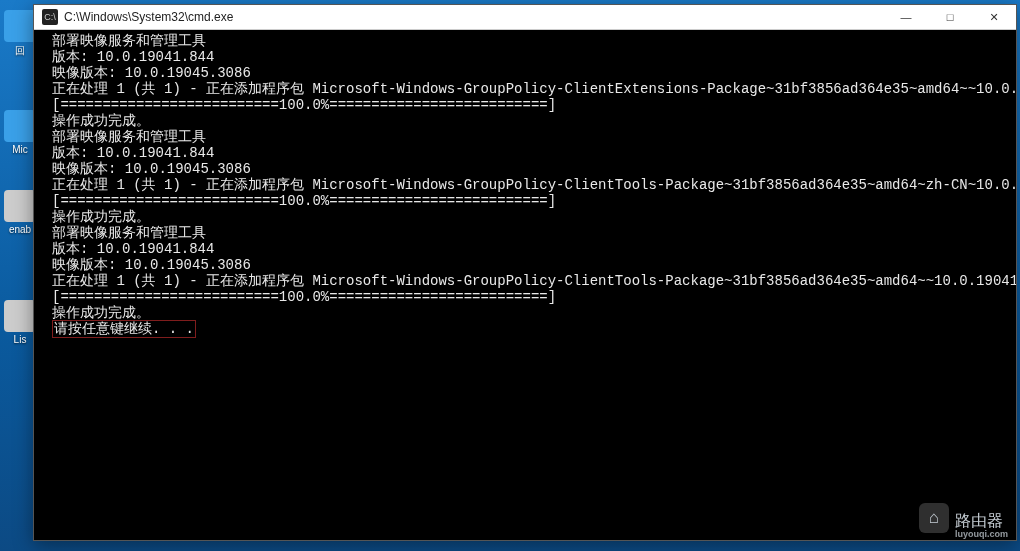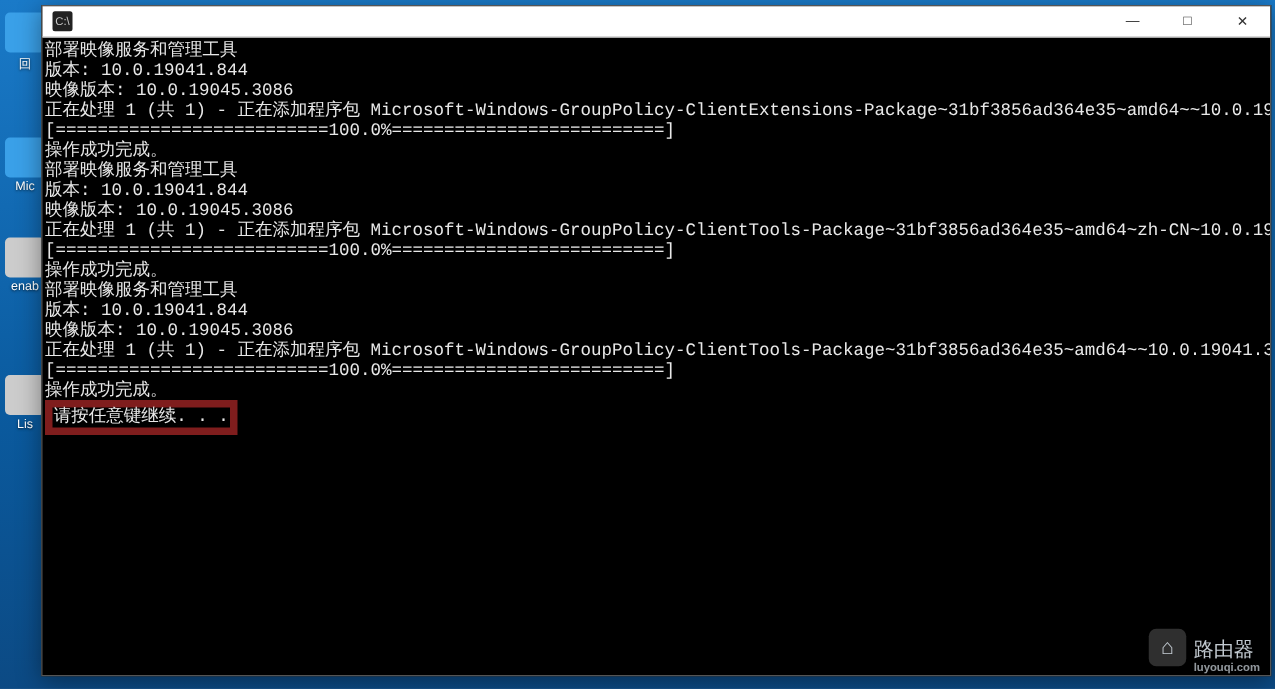--- a/index.html
+++ b/index.html
@@ -86,24 +86,24 @@
   .terminal pre {
     margin:0;
     padding: 2px 2px 0 2px;
     font-family: "NSimSun","SimSun","Consolas","Courier New",monospace;
     font-size: 14px;
     line-height: 16px;
     color: #e8e8e8;
     white-space: pre;
     letter-spacing: 0;
   }
-  .terminal pre .line { display:block; }
+  .terminal pre .line { display:block;margin-left:16px; }
   .highlight {
     display:inline-block;
-    border:6px solid #7f1d1d;
+    border:1px solid #7f1d1d;
     padding:0 1px;
     margin-top:-1px;
   }
 
   
   .watermark {
     position: absolute;
     right: 12px;
     bottom: 12px;
     display: flex;
@@ -143,20 +143,21 @@
   </div>
   <div class="desktop-icon" style="left:-2px; top:300px">
     <div class="ico gray"></div>
     <span>Lis</span>
   </div>
 </div>
 
 <div class="window">
   <div class="titlebar">
     <span class="sysicon">C:\</span>
+    <span class="title-text">C:\Windows\System32\cmd.exe</span>
     <span class="title-spacer"></span>
     <div class="winbtn">—</div>
     <div class="winbtn">□</div>
     <div class="winbtn close">✕</div>
   </div>
 
   <div class="terminal">
     <pre id="term-pre"><span class="line">部署映像服务和管理工具</span><span class="line">版本: 10.0.19041.844</span><span class="line"></span><span class="line">映像版本: 10.0.19045.3086</span><span class="line"></span><span class="line">正在处理 1 (共 1) - 正在添加程序包 Microsoft-Windows-GroupPolicy-ClientExtensions-Package~31bf3856ad364e35~amd64~~10.0.19041.3086</span><span class="line">[==========================100.0%==========================]</span><span class="line">操作成功完成。</span><span class="line"></span><span class="line">部署映像服务和管理工具</span><span class="line">版本: 10.0.19041.844</span><span class="line"></span><span class="line">映像版本: 10.0.19045.3086</span><span class="line"></span><span class="line">正在处理 1 (共 1) - 正在添加程序包 Microsoft-Windows-GroupPolicy-ClientTools-Package~31bf3856ad364e35~amd64~zh-CN~10.0.19041.3031</span><span class="line">[==========================100.0%==========================]</span><span class="line">操作成功完成。</span><span class="line"></span><span class="line">部署映像服务和管理工具</span><span class="line">版本: 10.0.19041.844</span><span class="line"></span><span class="line">映像版本: 10.0.19045.3086</span><span class="line"></span><span class="line">正在处理 1 (共 1) - 正在添加程序包 Microsoft-Windows-GroupPolicy-ClientTools-Package~31bf3856ad364e35~amd64~~10.0.19041.3031</span><span class="line">[==========================100.0%==========================]</span><span class="line">操作成功完成。</span><span class="line"><span class="highlight">请按任意键继续. . .</span></span></pre>
   </div>
 </div>

